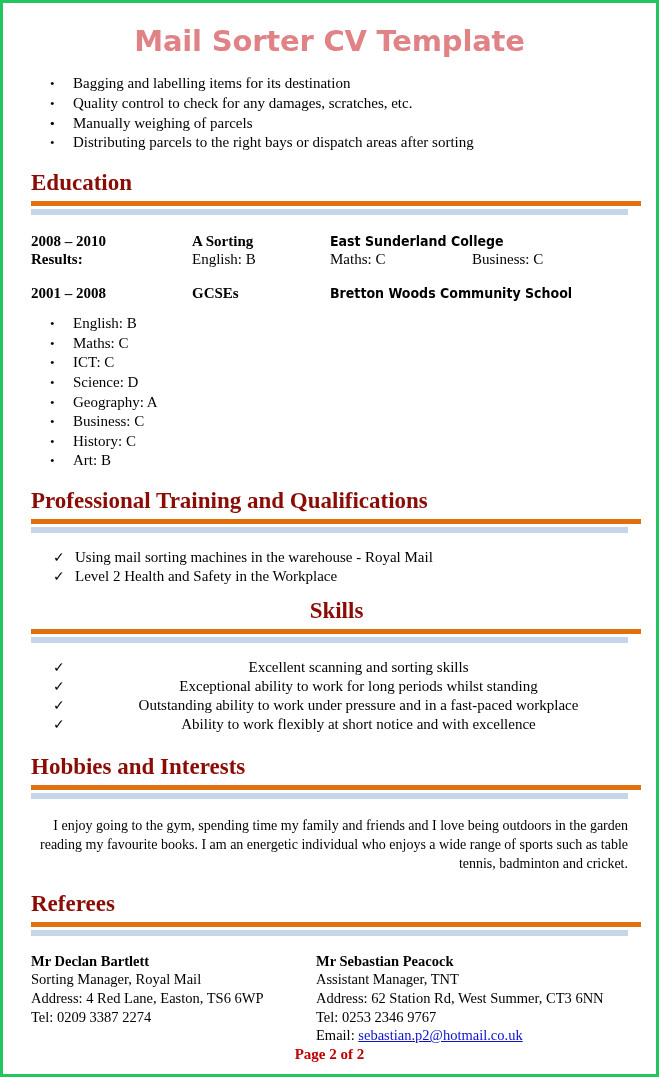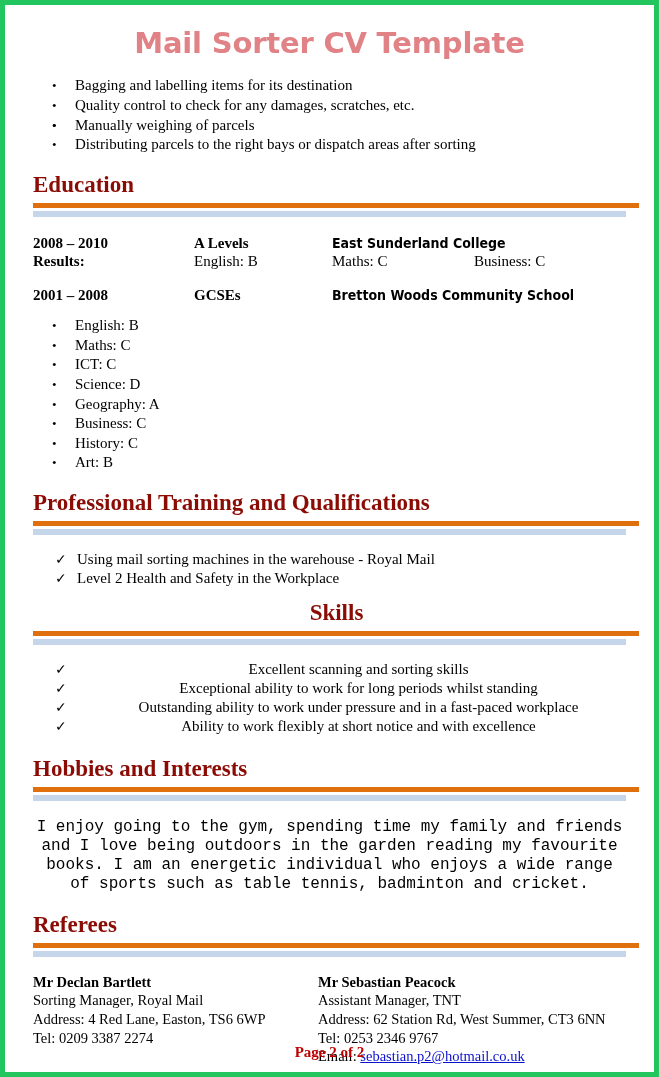--- a/index.html
+++ b/index.html
@@ -10,21 +10,21 @@
   body {
     font-family: "Liberation Serif", "DejaVu Serif", serif;
     color: #000000;
   }
   .page {
     position: relative;
     width: 659px;
     height: 1077px;
     box-sizing: border-box;
     background: #ffffff;
-    border: 5px solid #22c55e;
+    border: 3px solid #22c55e;
     overflow: hidden;
   }
   .inner {
     padding: 0 14px 0 14px;
   }
 
   
   .cv-title {
     text-align: center;
     color: #e08286;
@@ -122,24 +122,23 @@
   .b { font-weight: bold; }
   .sans-bold {
     font-family: "DejaVu Sans Condensed", "Liberation Sans Narrow", "Liberation Sans", sans-serif;
     font-weight: bold;
     font-size: 14px;
   }
 
   
   .para {
     margin: 17px 14px 0 14px;
-    font-size: 16px;
+    font-size: 14px;
     line-height: 19px;
-    text-align: center;
-    font-family: Liberation Mono, monospace;
+    text-align: right;
   }
 
   
   .refs {
     margin-top: 16px;
     padding-left: 14px;
     position: relative;
     height: 100px;
   }
   .ref-col {
@@ -201,21 +200,21 @@
     </ul>
 
     <div class="section">
       <div class="sec-head">Education</div>
       <div class="rule-orange"></div>
       <div class="rule-blue"></div>
 
       <div class="edu-block">
         <div class="edu-row">
           <span class="c1 b">2008 – 2010</span>
-          <span class="c2 b">A Levels</span>
+          <span class="c2 b">A Sorting</span>
           <span class="c3 sans-bold">East Sunderland College</span>
         </div>
         <div class="edu-row">
           <span class="c1 b">Results:</span>
           <span class="c2">English: B</span>
           <span class="c3">Maths: C</span>
           <span class="c4">Business: C</span>
         </div>
         <div class="gap-row"></div>
         <div class="edu-row">

